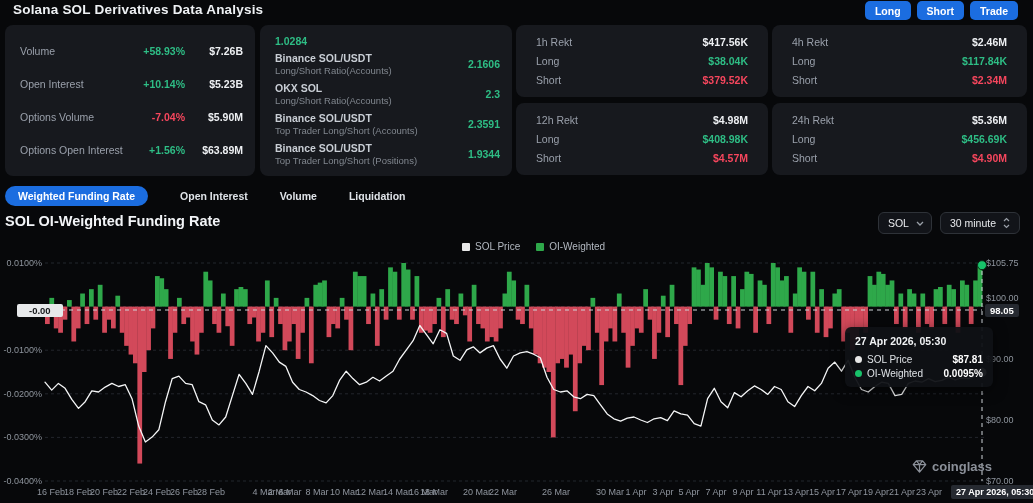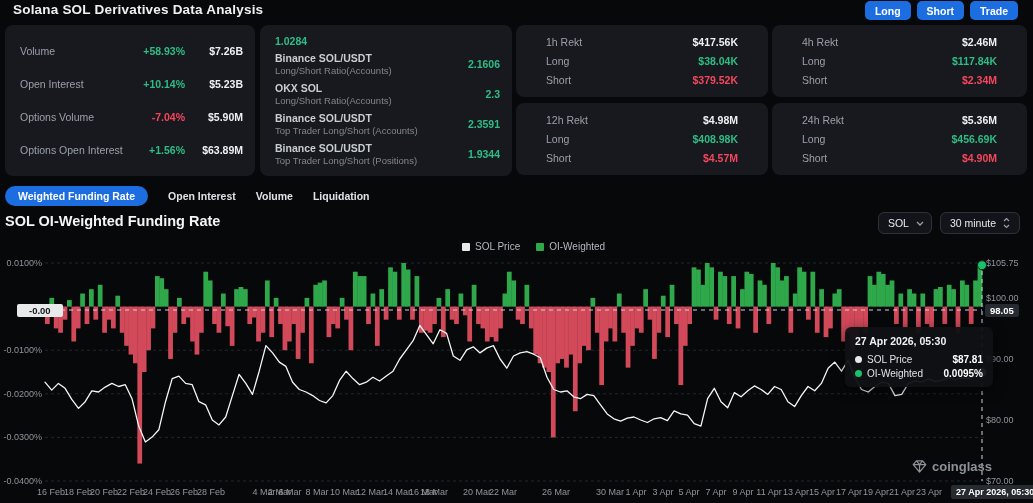--- a/index.html
+++ b/index.html
@@ -20,27 +20,27 @@
   .stat-change{width:58px;text-align:right;font-weight:bold;}
   .stat-value{width:58px;text-align:right;font-weight:bold;color:#eef0f3;}
   .pos{color:#2ebd85;} .neg{color:#f6465d;}
   #panel-ratio{left:260px;top:25px;width:252px;height:151px;padding:7px 12px 7px 15px;
                display:flex;flex-direction:column;justify-content:space-around;}
   .ratio-row{display:flex;align-items:center;}
   .ratio-titles{flex:1;line-height:1.25;}
   .ratio-title{font-size:10.5px;color:#c9ced5;font-weight:bold;}
   .ratio-sub{font-size:9.5px;color:#81878f;}
   .ratio-value{font-size:10.5px;font-weight:bold;color:#2ebd85;}
-  .rekt{padding:8px 30px;display:flex;flex-direction:column;justify-content:space-around;}
+  .rekt{padding:8px 20px;display:flex;flex-direction:column;justify-content:space-around;}
   .rekt-row{display:flex;align-items:center;font-size:10.5px;}
   .rekt-label{flex:1;color:#9aa0ab;}
   .rekt-val{font-weight:bold;}
   .rekt-total{color:#eef0f3;}
   
-  .tabs{left:5px;top:186px;display:flex;align-items:center;gap:20px;}
+  .tabs{left:5px;top:186px;display:flex;align-items:center;gap:32px;}
   .tab{font-size:10.5px;font-weight:bold;color:#dfe3e8;cursor:pointer;padding:4px 0;}
   .tab.active{background:#1b6de0;color:#fff;border-radius:11px;padding:4px 13px;}
   
   .chart-title{left:5px;top:213px;font-size:14.5px;font-weight:bold;color:#f2f4f7;}
   .selects{right:13px;top:212px;display:flex;gap:8px;}
   .select-btn{display:flex;align-items:center;gap:7px;height:22px;padding:0 9px;
       border:1px solid #2e3238;border-radius:6px;background:#121419;color:#e8eaed;
       font-size:10.5px;cursor:pointer;box-sizing:border-box;}
   
   .legend{left:462px;top:241px;display:flex;gap:16px;align-items:center;}

